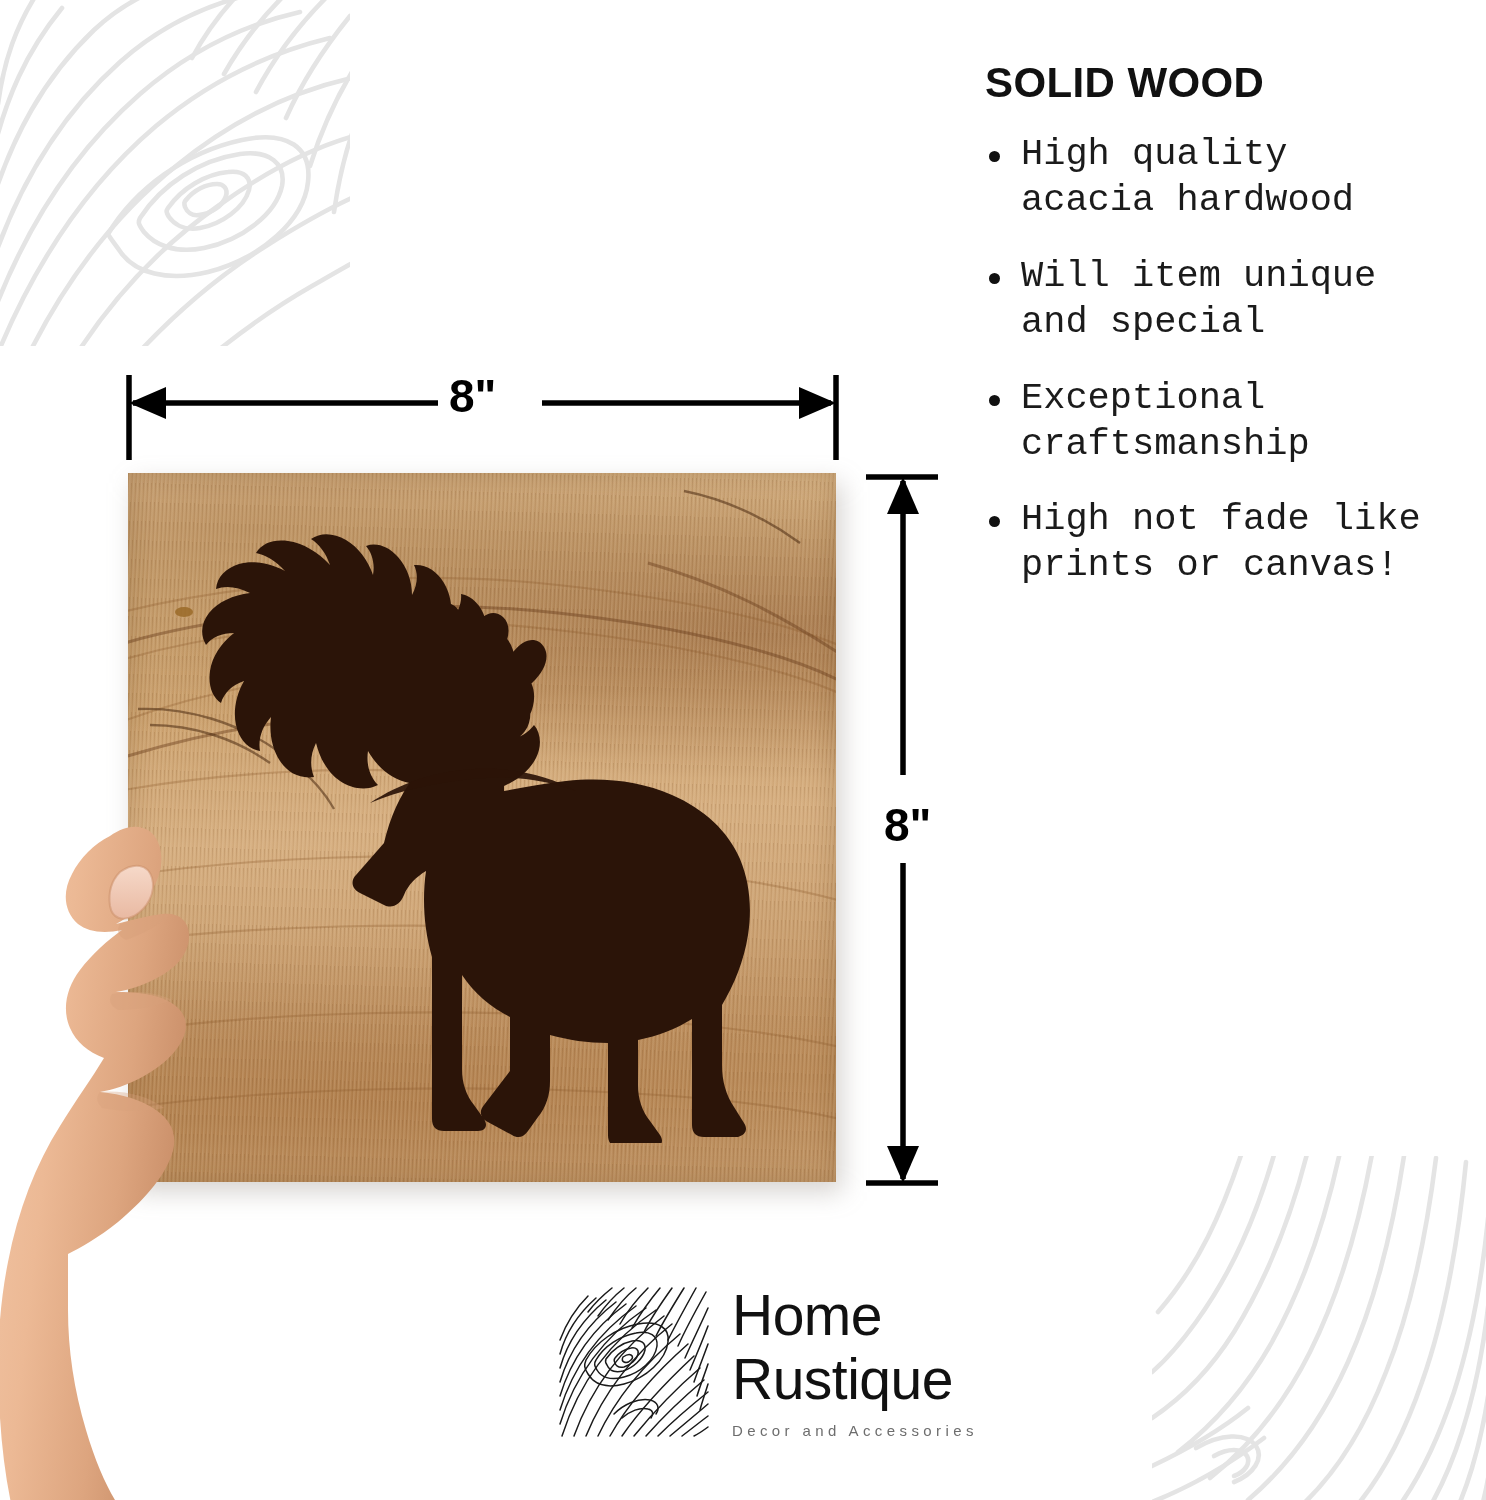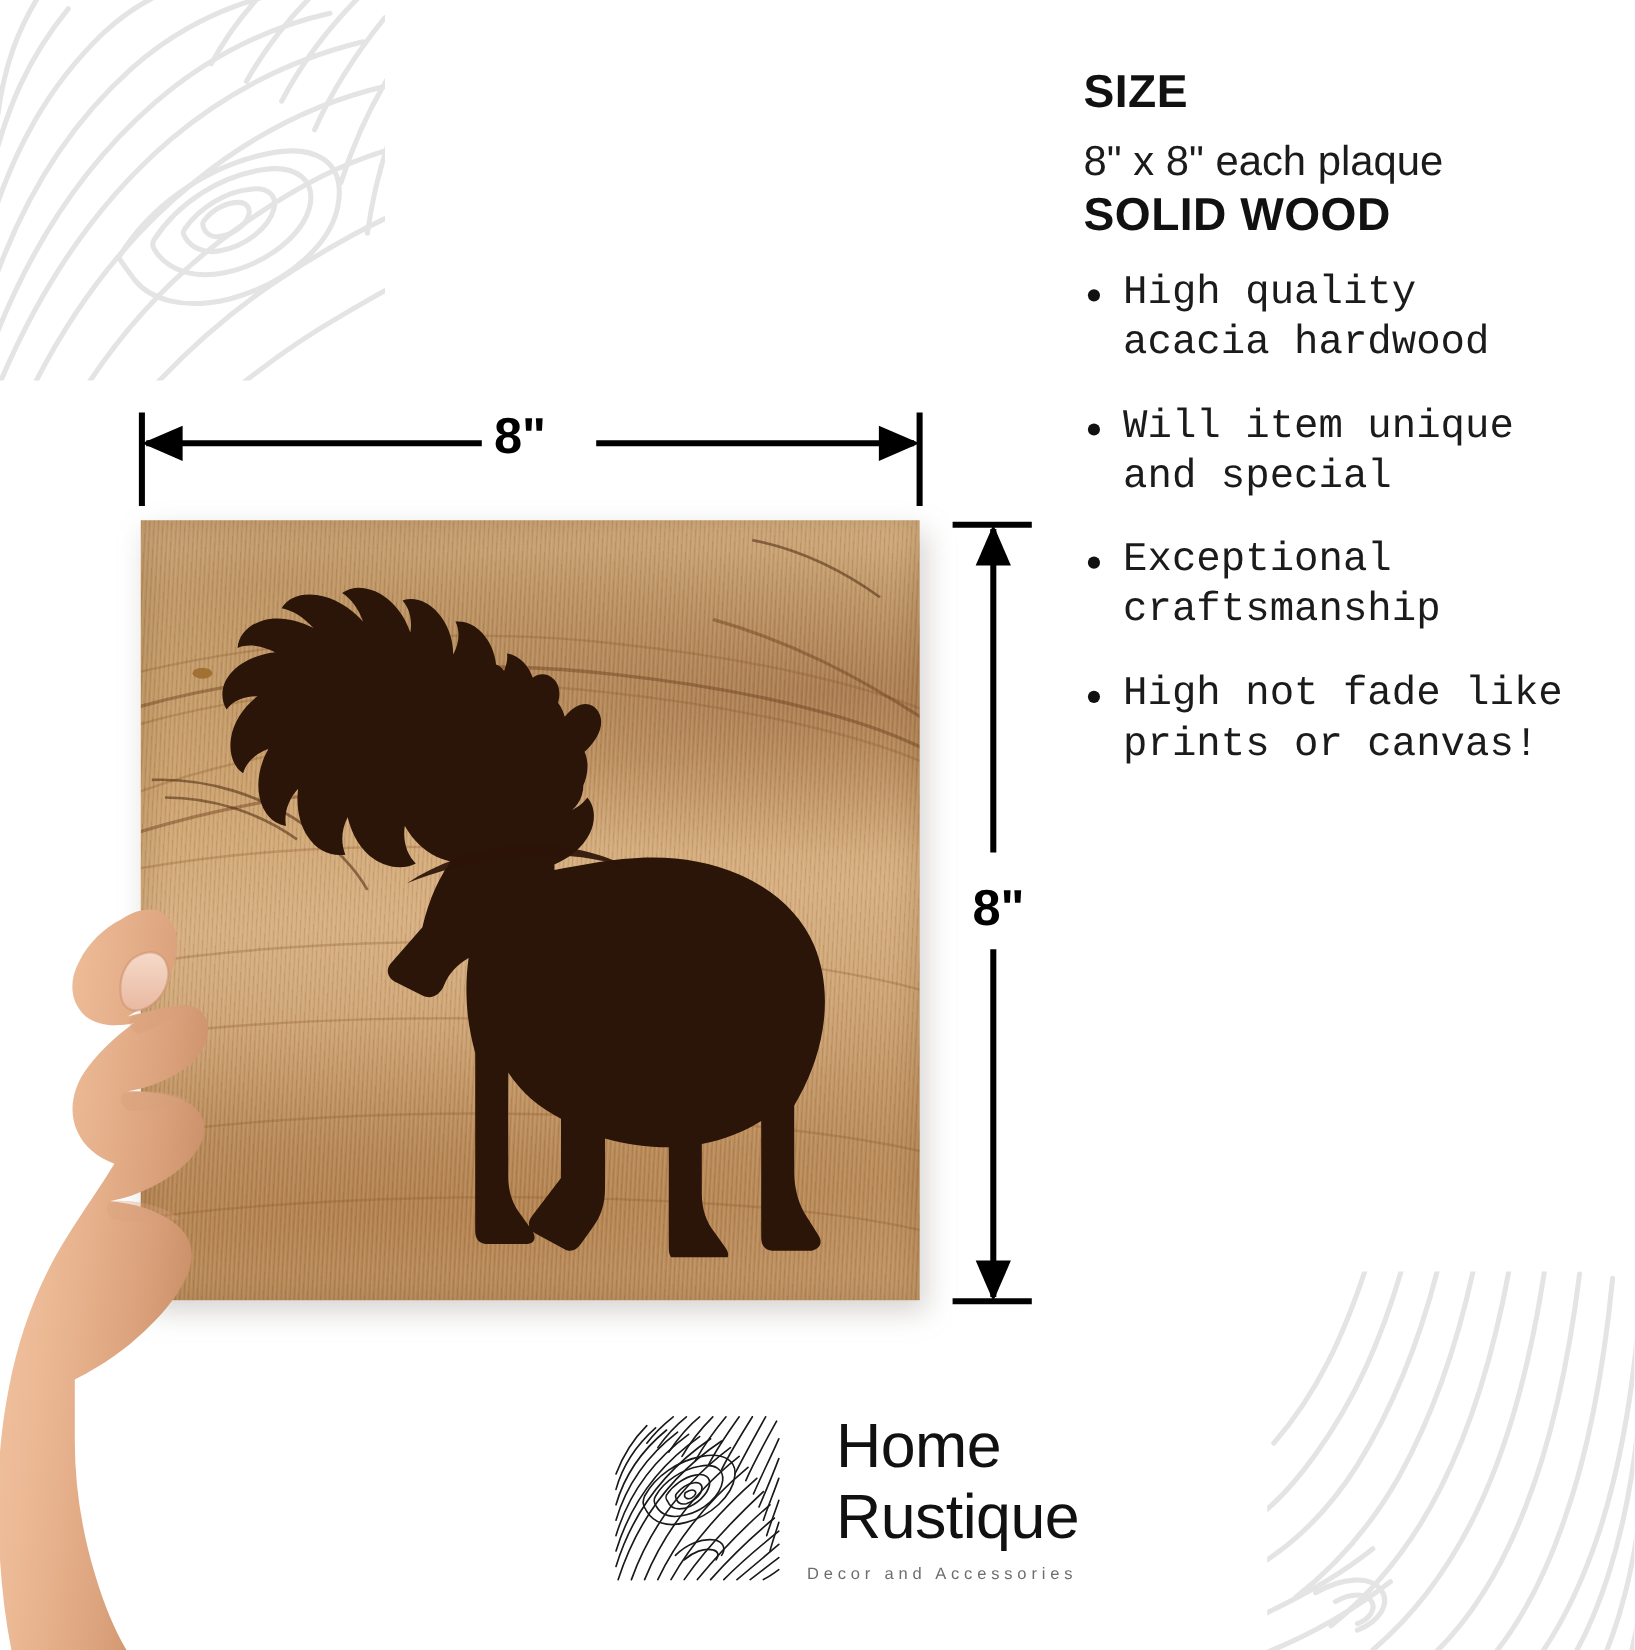--- a/index.html
+++ b/index.html
@@ -161,21 +161,20 @@
     margin-left: 22px;
     padding-top: 2px;
   }
   .brand-line {
     font-size: 57px;
     font-weight: 400;
     line-height: 0.98;
     color: #111111;
     letter-spacing: -0.5px;
     white-space: nowrap;
-    margin-left: 28px;
   }
   .brand-line.second { margin-top: 8px; }
   .brand-tag {
     margin-top: 14px;
     font-size: 15px;
     letter-spacing: 4.4px;
     color: #6d6d6d;
     white-space: nowrap;
     text-align: center;
   }
@@ -471,24 +470,20 @@
       C72 122 70 102 80 84
       C88 68 102 54 118 46Z"></path>
     <path fill="#d6a07a" opacity="0.45" d="M128 134 C146 128 164 124 178 124 C168 134 152 144 134 150 C126 146 124 140 128 134Z"></path>
     <path fill="#d6a07a" opacity="0.40" d="M120 204 C142 200 164 202 180 210 C166 216 146 220 126 220 C118 216 116 209 120 204Z"></path>
     <path fill="#d6a07a" opacity="0.35" d="M108 302 C132 300 156 306 172 318 C154 322 130 322 110 318 C104 312 104 306 108 302Z"></path>
     <path fill="url(#nail)" d="M128 82 C142 72 156 74 160 88 C164 102 156 118 142 126 C130 132 120 128 118 116 C116 102 120 90 128 82Z"></path>
     <path fill="none" stroke="#c98e68" stroke-width="2" opacity="0.5" d="M128 82 C142 72 156 74 160 88 C164 102 156 118 142 126 C130 132 120 128 118 116 C116 102 120 90 128 82Z"></path>
   </svg>
 
   <div class="info">
-    <section>
-      <h2>SIZE</h2>
-      <p class="lead">8" x 8" each plaque</p>
-    </section>
 
     <section class="section-2">
       <h2>SOLID WOOD</h2>
       <ul class="feature-list">
         <li>High quality acacia hardwood</li>
         <li>Will item unique and special</li>
         <li>Exceptional craftsmanship</li>
         <li>High not fade like prints or canvas!</li>
       </ul>
     </section>

